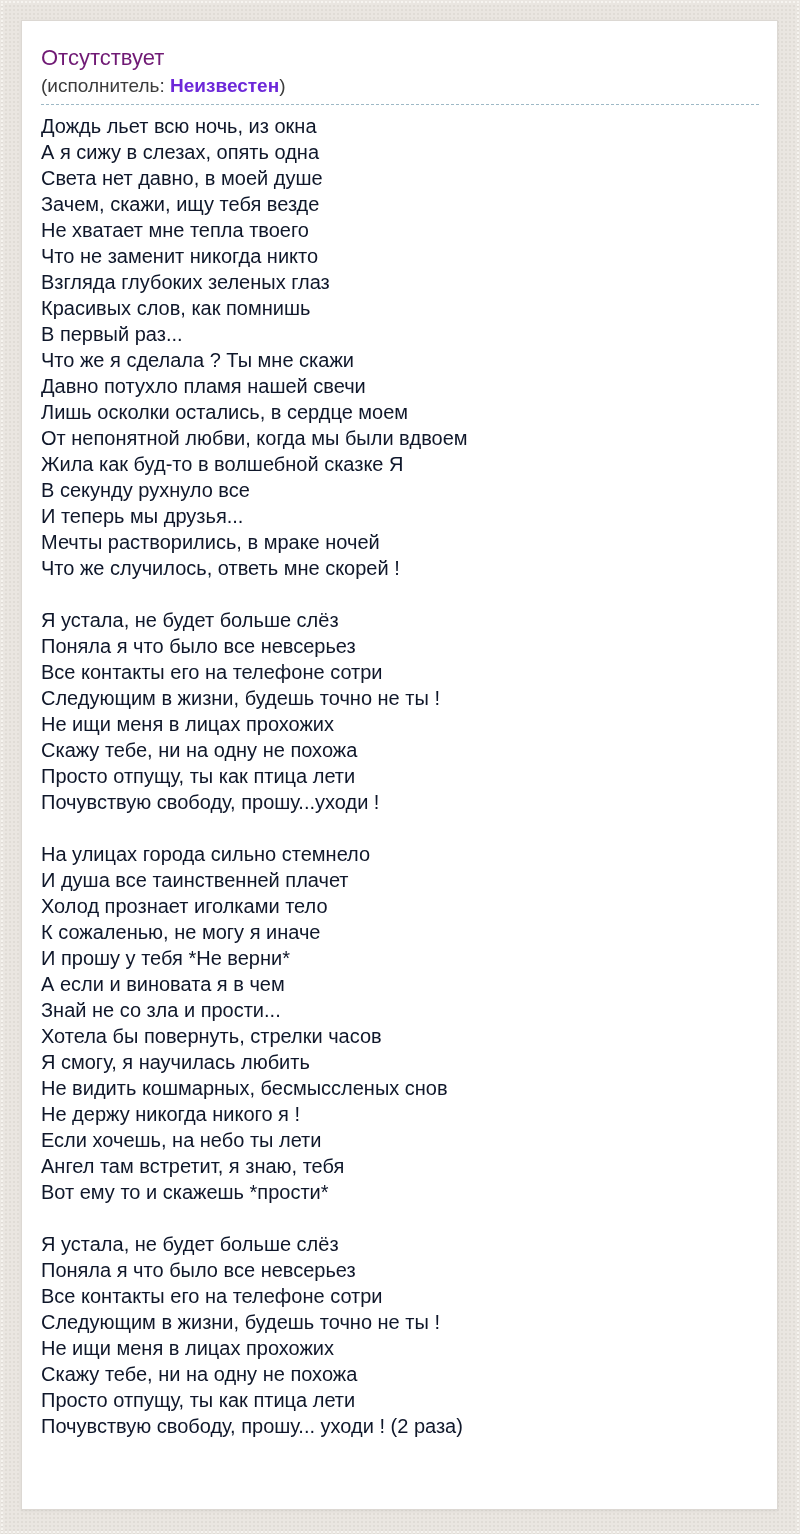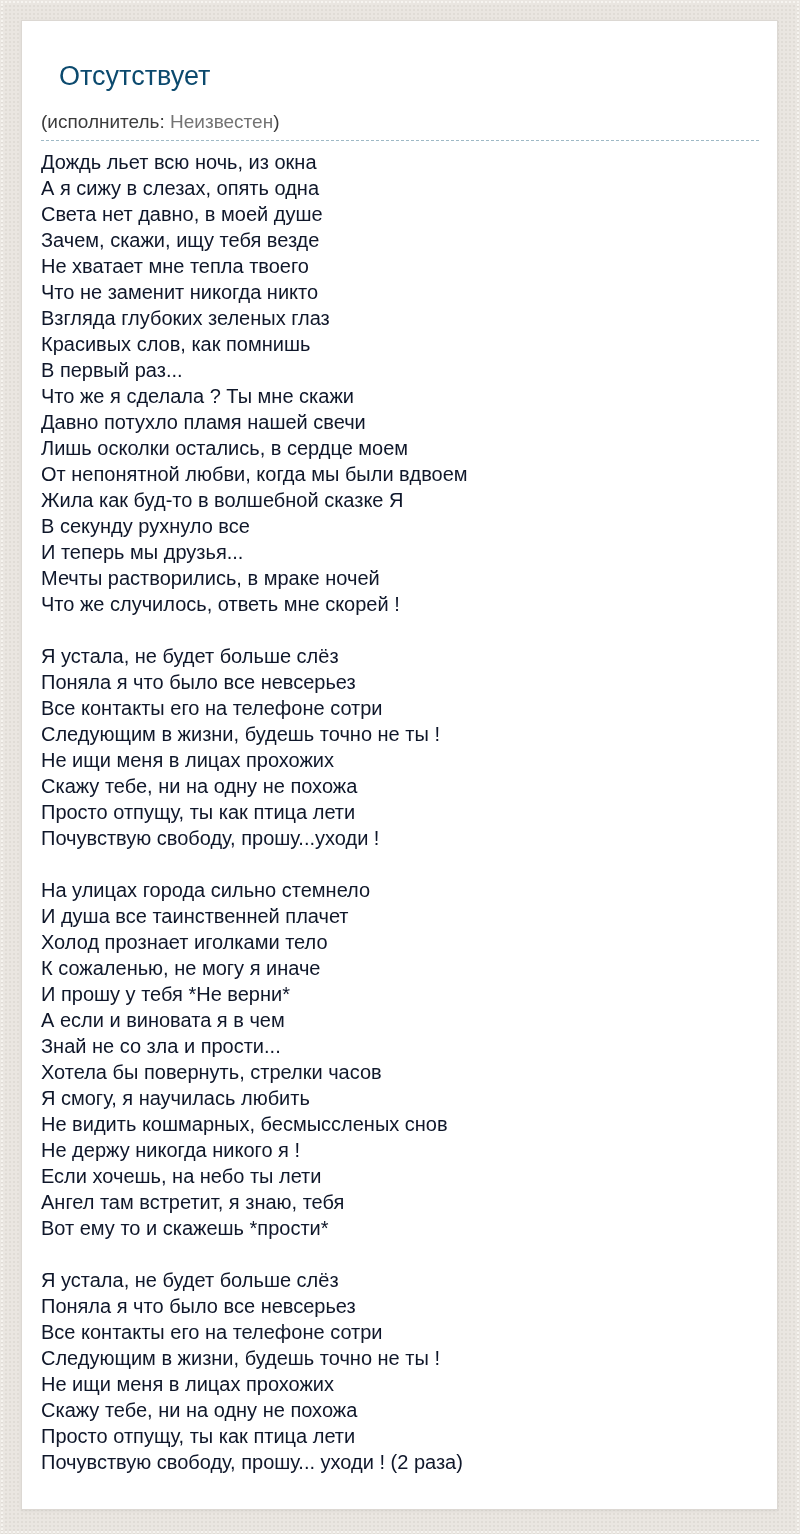--- a/index.html
+++ b/index.html
@@ -25,37 +25,38 @@
     left: 21px;
     top: 20px;
     width: 757px;
     height: 1490px;
     background: #ffffff;
     border: 1px solid #dcd8d3;
     box-shadow: 0 1px 3px rgba(0,0,0,0.07);
     padding: 20px 18px 28px 19px;
   }
   .song-title {
-    margin: 18px;
-    font-size: 27px;
+    margin: 0;
+    font-size: 22px;
     line-height: 34px;
     font-weight: normal;
-    color: #0c4a6e;
+    color: #701a75;
   }
   .artist-line {
     font-size: 19px;
     line-height: 22px;
     color: #3c3c3c;
     padding-bottom: 7px;
     border-bottom: 1px dashed #9eb9c6;
   }
   .artist-link {
-    color: #737373;
+    color: #6d28d9;
     text-decoration: none;
     cursor: pointer;
+    font-weight: bold;
   }
   .lyrics {
     margin-top: 8px;
     font-size: 20px;
     line-height: 26px;
     color: #0f172a;
   }
   .stanza + .stanza { margin-top: 26px; }
   .line { white-space: pre-wrap; }
 </style>

